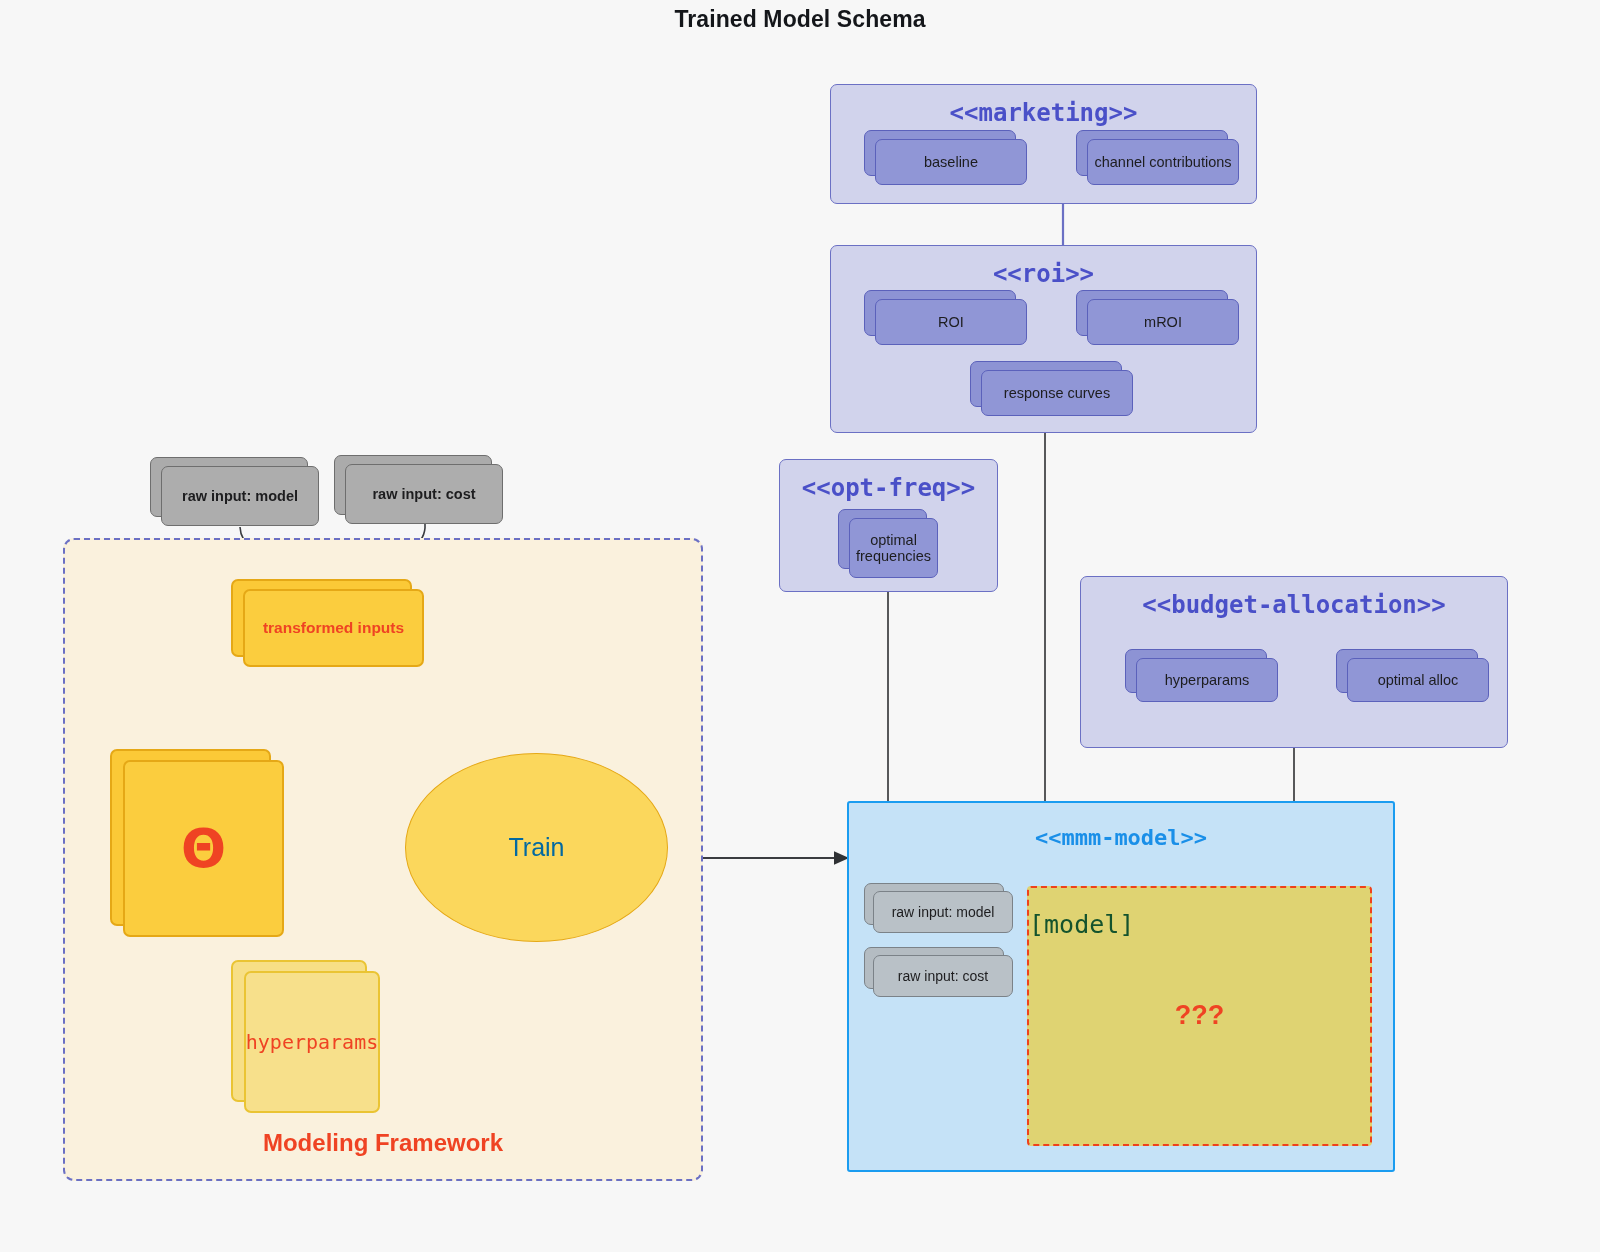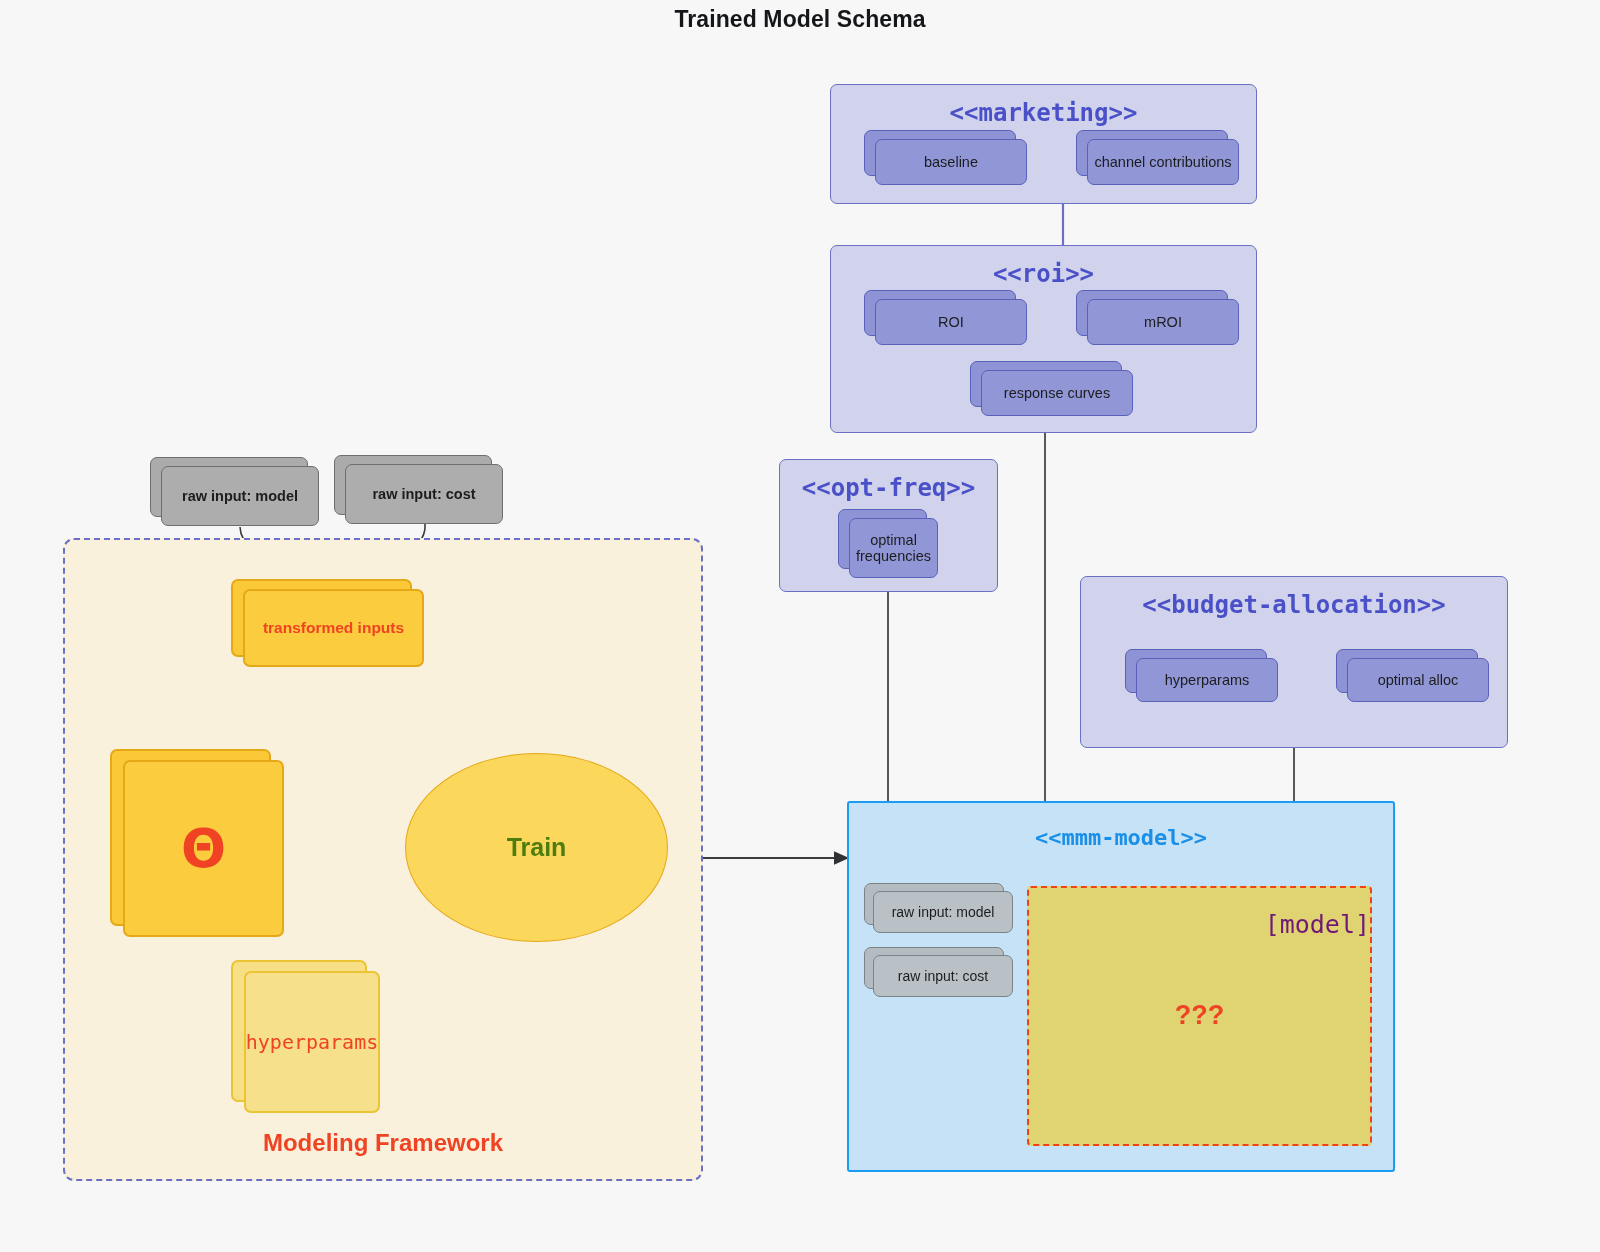--- a/index.html
+++ b/index.html
@@ -98,33 +98,33 @@
   }
 
   
   .ellipse{
     position:absolute;
     background:#fbd75c;
     border:1.8px solid #e5a816;
     border-radius:50%;
     display:flex;align-items:center;justify-content:center;
   }
-  .ellipse .lbl{font-size:25px;font-weight:bold;color:#4d7c0f;}
+  .ellipse .lbl{font-size:25px;font-weight:normal;color:#0369a1;}
 
   
   .model-region{
     position:absolute;
     background:#dfd372;
     border:2.6px dashed #f0411b;
     border-radius:4px;
     box-sizing:border-box;
   }
   .model-region .mr-title{
-    position:absolute;left:0;right:0;top:22px;text-align:right;
-    font-size:25px;color:#701a75;font-weight:normal;
+    position:absolute;left:0;right:0;top:22px;text-align:left;
+    font-size:25px;color:#14532d;font-weight:normal;
     font-family:"DejaVu Sans Mono","Liberation Mono",monospace;
   }
   .model-region .mr-q{
     position:absolute;left:0;right:0;top:112px;text-align:center;
     font-size:27px;color:#ef4323;font-weight:bold;
     font-family:"Liberation Sans",sans-serif;
   }
 </style>
 </head>
 <body>

